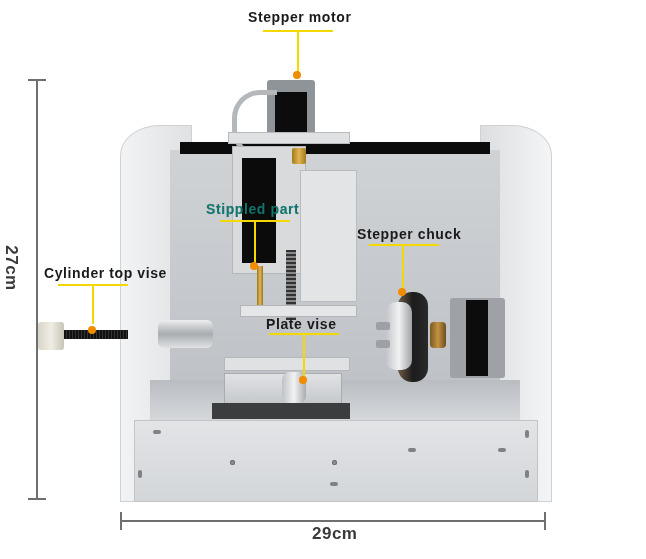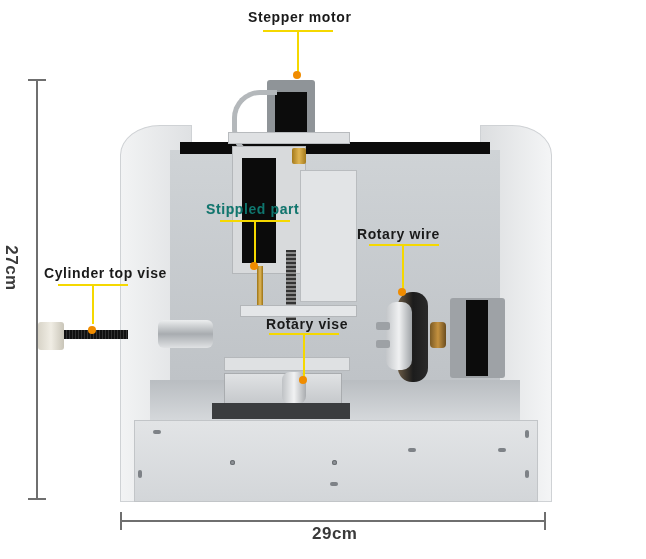--- a/index.html
+++ b/index.html
@@ -83,35 +83,35 @@
   </div>
 
   <div>
     <div class="lbl yellow" style="left:206px;top:201px;">Stippled part</div>
     <div class="hline" style="left:220px;top:220px;width:70px;"></div>
     <div class="vline" style="left:254px;top:220px;height:46px;"></div>
     <div class="dot" style="left:250px;top:262px;"></div>
   </div>
 
   <div>
-    <div class="lbl" style="left:357px;top:226px;">Rotary wire</div>
+    <div class="lbl" style="left:357px;top:226px;">Stepper chuck</div>
     <div class="hline" style="left:369px;top:244px;width:70px;"></div>
     <div class="vline" style="left:402px;top:244px;height:48px;"></div>
     <div class="dot" style="left:398px;top:288px;"></div>
   </div>
 
   <div>
     <div class="lbl" style="left:44px;top:265px;">Cylinder top vise</div>
     <div class="hline" style="left:58px;top:284px;width:70px;"></div>
     <div class="vline" style="left:92px;top:284px;height:40px;"></div>
     <div class="dot" style="left:88px;top:326px;"></div>
   </div>
 
   <div>
-    <div class="lbl" style="left:266px;top:316px;">Rotary vise</div>
+    <div class="lbl" style="left:266px;top:316px;">Plate vise</div>
     <div class="hline" style="left:269px;top:333px;width:70px;"></div>
     <div class="vline" style="left:303px;top:333px;height:46px;"></div>
     <div class="dot" style="left:299px;top:376px;"></div>
   </div>
 
   <div>
     <div class="dim" style="left:36px;top:80px;width:1.5px;height:419px;"></div>
     <div class="dim" style="left:28px;top:79px;width:18px;height:1.5px;"></div>
     <div class="dim" style="left:28px;top:498px;width:18px;height:1.5px;"></div>
     <div class="dimtxt" style="left:-12px;top:258px;transform:rotate(90deg);transform-origin:center;">27cm</div>

